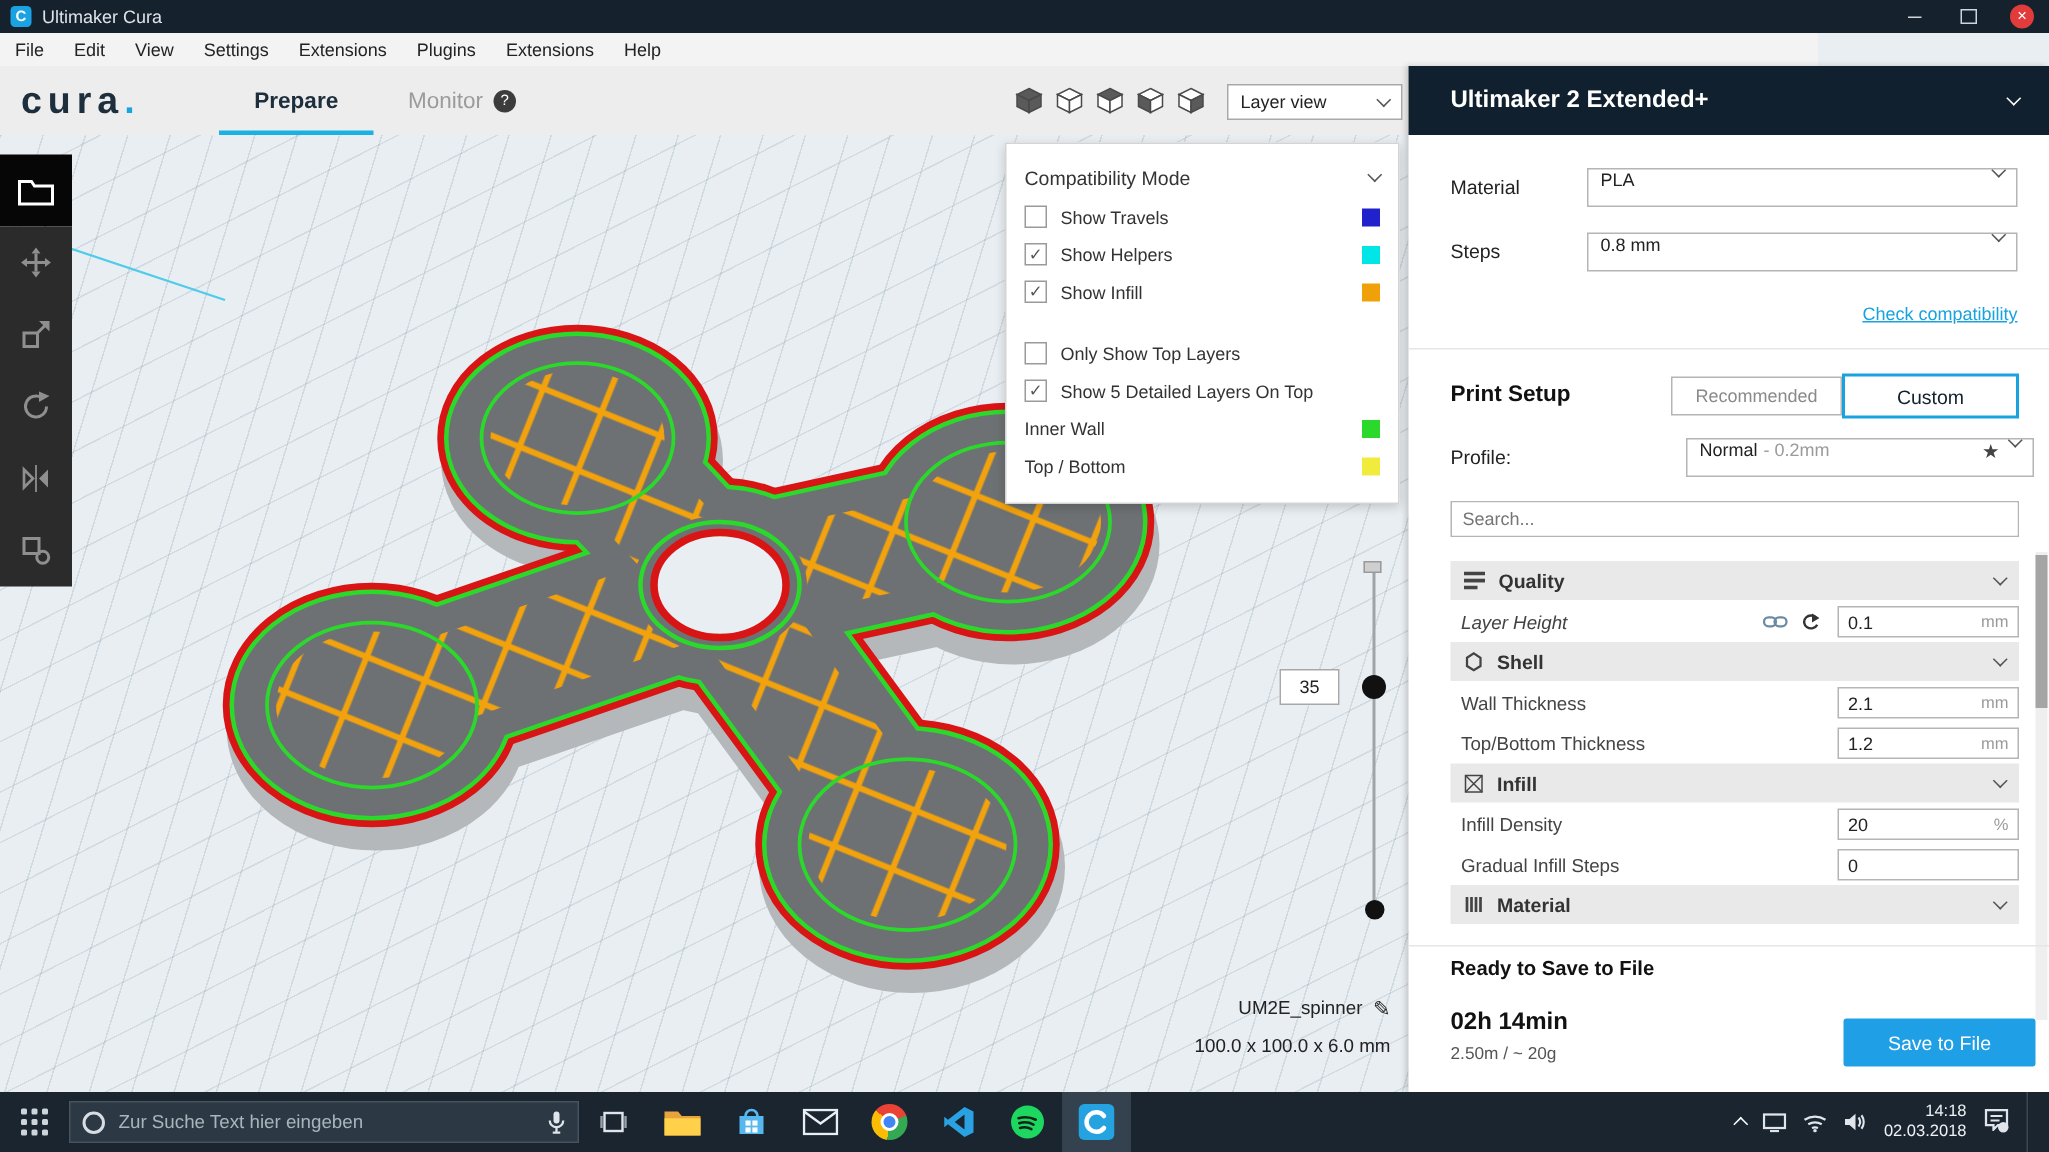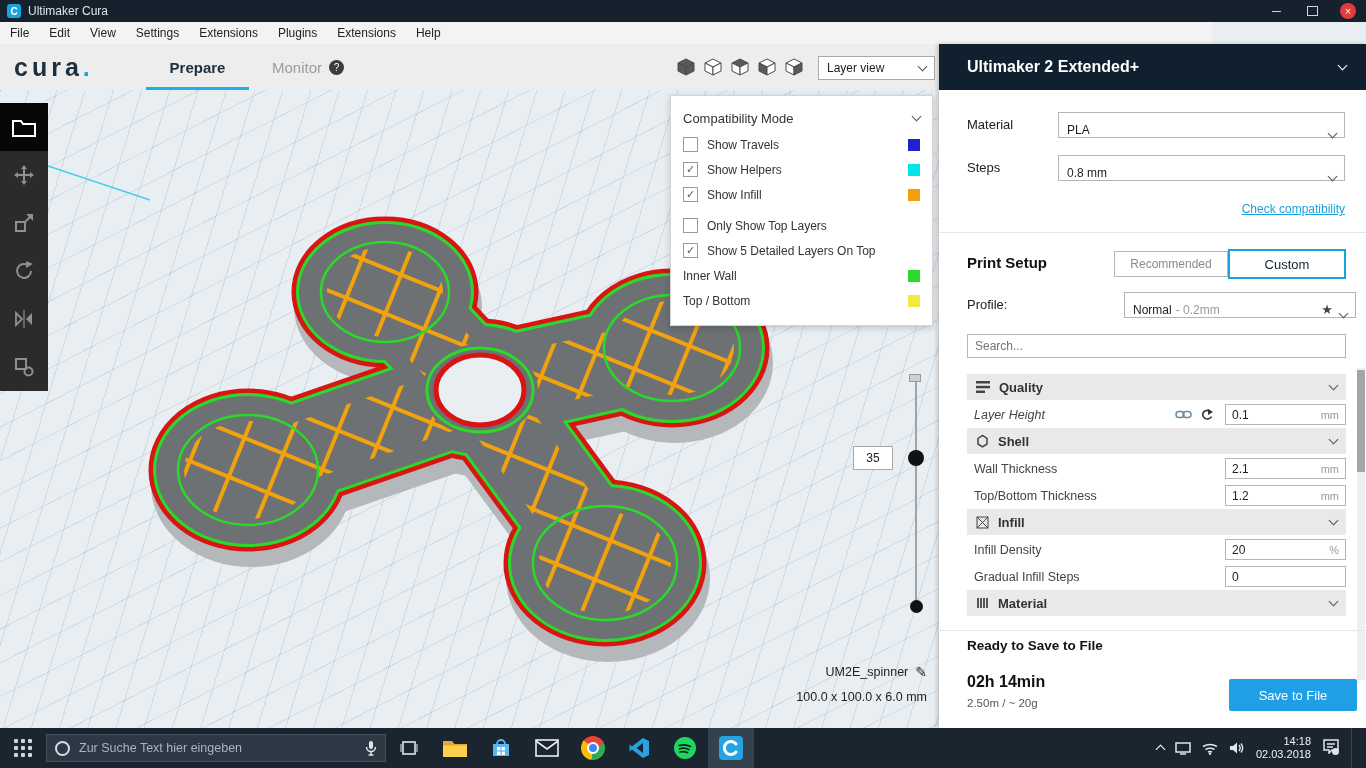--- a/index.html
+++ b/index.html
@@ -56,39 +56,39 @@
   .tool-cell{height:48px;display:flex;align-items:center;justify-content:center}
   
   .compat{position:absolute;left:670px;top:5px;width:263px;background:#fff;border:1px solid #d4d4d4;
           box-shadow:0 2px 7px rgba(0,0,0,.18);padding:8px 12px 12px;box-sizing:border-box;font-size:12px;color:#333}
   .compat-title{display:flex;align-items:center;height:28px;font-size:13px}
   .compat-row{display:flex;align-items:center;height:25px}
   .checkbox{width:15px;height:15px;border:1px solid #9a9a9a;background:#fff;margin-right:9px;
             display:flex;align-items:center;justify-content:center;font-size:11px;color:#555;box-sizing:border-box}
   .checkbox.checked::after{content:"\2713"}
   .swatch{width:12px;height:12px;margin-left:auto}
-  .gap-top{margin-top:6px}
+  .gap-top{margin-top:16px}
   
   .slider-track{position:absolute;left:915px;top:288px;width:2px;height:230px;background:#9fa4a9}
   .slider-top{position:absolute;left:909px;top:284px;width:12px;height:8px;background:#cfcfcf;border:1px solid #9a9a9a;box-sizing:border-box}
   .slider-handle{position:absolute;left:908px;top:360px;width:16px;height:16px;border-radius:50%;background:#111}
   .slider-end{position:absolute;left:910px;top:510px;width:13px;height:13px;border-radius:50%;background:#111}
   .slider-value{position:absolute;left:853px;top:356px;width:40px;height:24px;background:#fff;border:1px solid #a8a8a8;
                 display:flex;align-items:center;justify-content:center;font-size:12px;color:#222;box-sizing:border-box}
   
   .model-name{position:absolute;right:12px;top:574px;font-size:12.5px;color:#222;display:flex;align-items:center;gap:7px}
   .model-dims{position:absolute;right:12px;top:600px;font-size:12.5px;font-weight:normal;color:#222}
   .pencil{font-size:14px;color:#222}
   
   .sidebar{position:absolute;left:939px;top:44px;width:427px;height:684px;background:#fff;
            box-shadow:-2px 0 4px rgba(0,0,0,.18);font-size:13px;color:#222}
   .machine-header{position:absolute;left:0;top:0;width:100%;height:46px;background:#10202e;color:#fff;
                   display:flex;align-items:center;padding:0 20px 0 28px;font-size:16px;font-weight:bold;box-sizing:border-box}
   .sb-label{position:absolute;left:28px;font-size:13px;color:#222}
-  .select{position:absolute;height:26px;background:#fff;border:1px solid #b5b5b5;display:flex;align-items:flex-end;
+  .select{position:absolute;height:26px;background:#fff;border:1px solid #b5b5b5;display:flex;align-items:flex-start;
           padding:0 8px;font-size:12px;color:#222;box-sizing:border-box}
   .link{position:absolute;right:21px;top:158px;font-size:12px;color:#18a2df;text-decoration:underline}
   .hr{position:absolute;left:0;right:0;border-top:1px solid #e6e6e6}
   .print-setup{position:absolute;left:28px;top:210px;font-size:15px;font-weight:bold;color:#111}
   .btn-reco{position:absolute;left:175px;top:207px;width:114px;height:26px;border:1px solid #b5b5b5;background:#fff;
             display:flex;align-items:center;justify-content:center;font-size:12px;color:#8a8a8a;box-sizing:border-box}
   .btn-custom{position:absolute;left:289px;top:205px;width:118px;height:30px;border:2px solid #18a2df;background:#fff;
               display:flex;align-items:center;justify-content:center;font-size:13px;color:#12212e;box-sizing:border-box}
   .profile-select{left:185px;top:248px;width:232px}
   .profile-detail{color:#9a9a9a;margin-left:4px}

